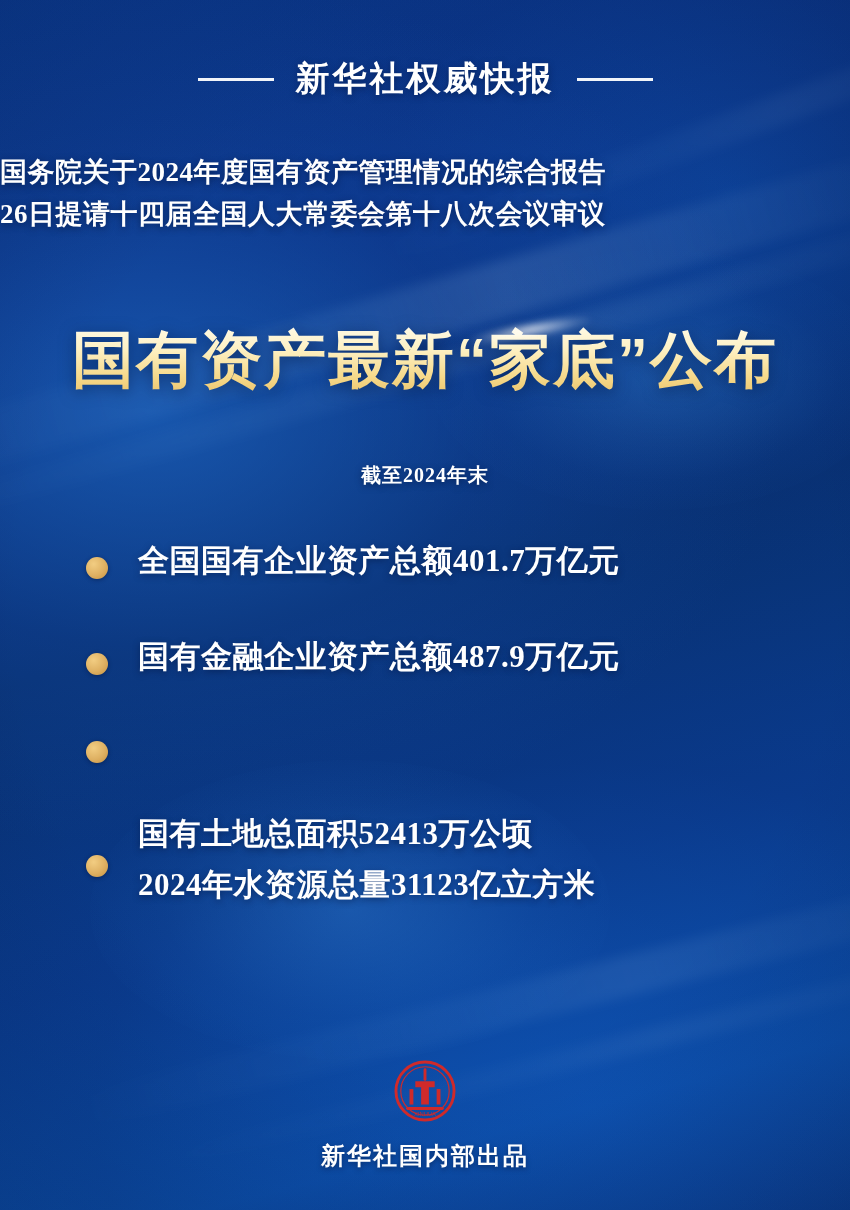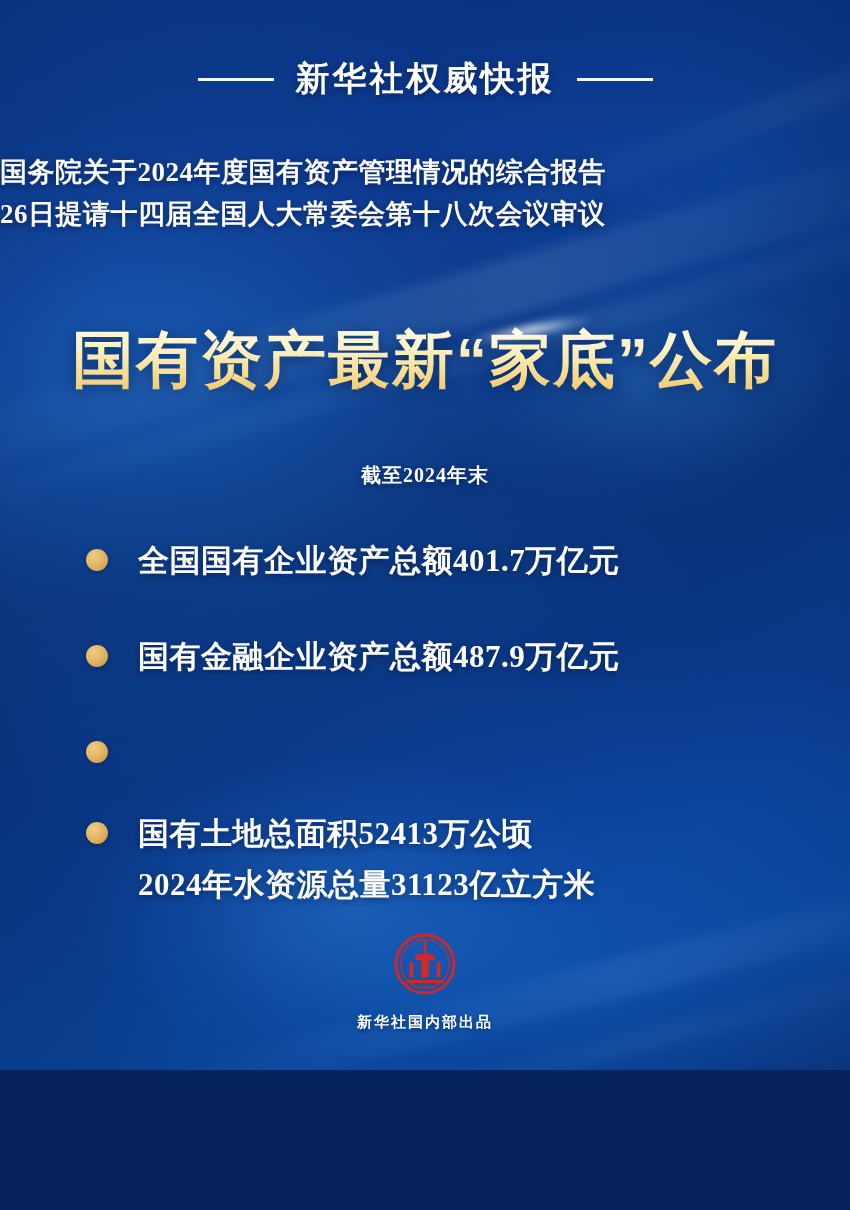--- a/index.html
+++ b/index.html
@@ -6,21 +6,21 @@
     margin: 0;
     padding: 0;
     background: #07235e;
   }
   body {
     font-family: "Liberation Serif", "DejaVu Serif", serif;
   }
   .poster {
     position: relative;
     width: 850px;
-    height: 1070px;
+    height: 1210px;
     overflow: hidden;
     background:
       radial-gradient(ellipse 900px 620px at 18% 34%, rgba(36,118,216,0.55) 0%, rgba(22,80,176,0.28) 38%, rgba(10,44,120,0.0) 70%),
       radial-gradient(ellipse 720px 520px at 86% 16%, rgba(18,92,196,0.42) 0%, rgba(12,56,148,0.16) 48%, rgba(8,40,112,0) 75%),
       radial-gradient(ellipse 1000px 700px at 70% 92%, rgba(18,86,190,0.40) 0%, rgba(10,48,128,0.18) 50%, rgba(7,34,100,0) 78%),
       linear-gradient(165deg, #0b3a8f 0%, #0a3180 22%, #083070 48%, #0a3c8e 70%, #0b50aa 88%, #0a3a86 100%);
   }
   
   .streak {
     position: absolute;
@@ -134,21 +134,21 @@
   }
   
   .bullets {
     position: absolute;
     top: 536px;
     left: 86px;
     right: 60px;
   }
   .bullet-row {
     display: flex;
-    align-items: flex-start;
+    align-items: center;
     margin-bottom: 46px;
   }
   .bullet-row:last-child { margin-bottom: 0; }
   .dot {
     flex: 0 0 auto;
     width: 22px;
     height: 22px;
     border-radius: 50%;
     background: radial-gradient(circle at 35% 32%, #f2cd82 0%, #deb062 55%, #c8923f 100%);
     margin-top: 13px;
@@ -172,21 +172,21 @@
     text-align: center;
   }
   .logo {
     width: 62px;
     height: 62px;
     margin: 0 auto 18px auto;
     display: block;
   }
   .footer-text {
     color: #ffffff;
-    font-size: 15px;
+    font-size: 24px;
     letter-spacing: 2px;
     font-weight: bold;
     text-shadow: 0 2px 5px rgba(0,18,55,.5);
   }
 </style>
 </head>
 <body>
 
 <div class="poster">
 

